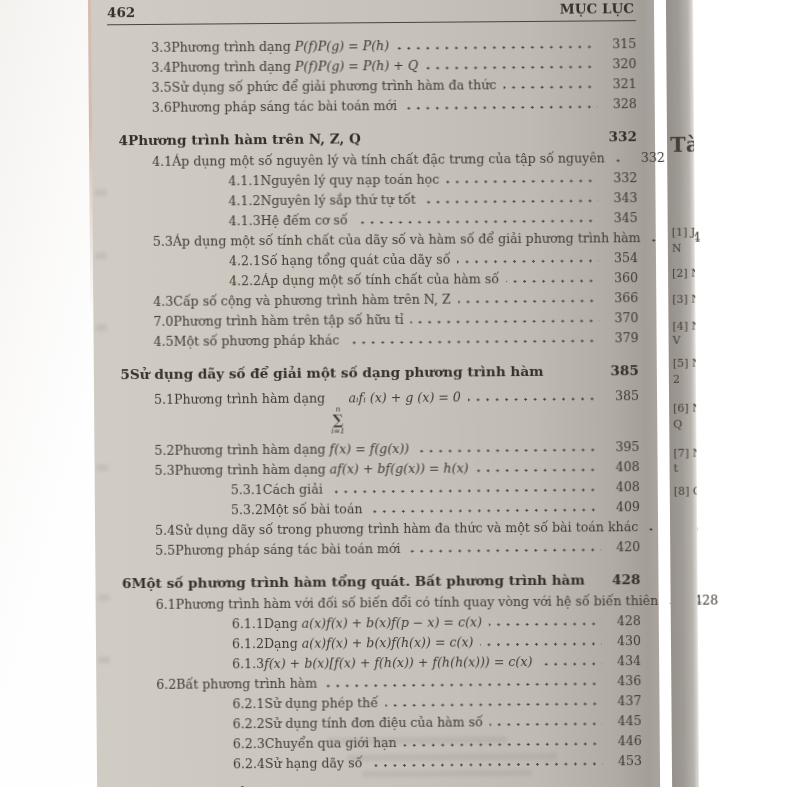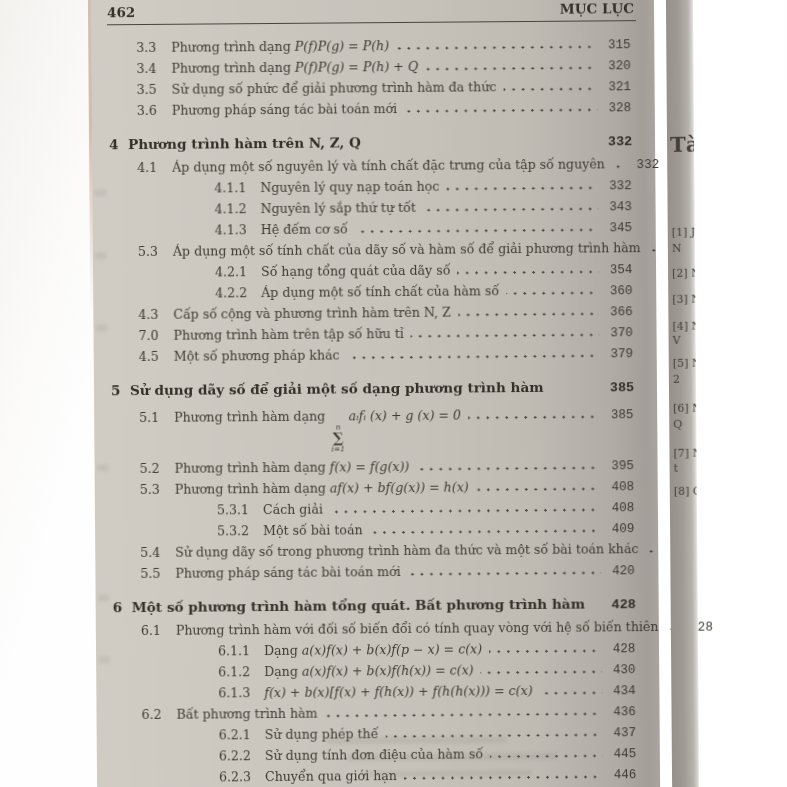--- a/index.html
+++ b/index.html
@@ -28,33 +28,33 @@
     color:#433d35;}
   .sliver .ref{position:absolute;left:4px;white-space:nowrap;font-size:11px;line-height:13px;}
   .sliver .ref-heading{position:absolute;left:3px;font-size:21px;font-weight:bold;letter-spacing:1px;}
   
   .hdr{display:flex;justify-content:space-between;align-items:flex-end;
     border-bottom:1.7px solid #46413a;padding:0 2px 4px 0;
     font-weight:bold;font-size:13.5px;color:#332e27;}
   .toc{margin-top:13px;}
   
   .row{display:flex;align-items:baseline;font-size:12.6px;line-height:20px;color:#3e382f;}
-  .row .num{flex:none;}
+  .row .num{flex:none;text-align:right;}
   .row .title{flex:none;white-space:nowrap;}
   .lvl1 .num{margin-left:29px;width:35px;}
   .lvl2 .num{margin-left:106px;width:46px;}
   .lvl0{font-weight:bold;font-size:13.6px;line-height:24px;margin-top:10px;color:#322d26;}
   .lvl0 .num{margin-left:1px;width:19px;}
   .row.tall{margin:4px 0;}
   .math{font-style:italic;}
   .dots{flex:1;height:3px;margin:0 5px 0 7px;align-self:baseline;
     background-image:radial-gradient(circle at 1.4px 1.4px,rgba(58,52,44,.88) 1.05px,rgba(0,0,0,0) 1.35px);
     background-size:9.5px 3px;background-repeat:repeat-x;background-position:right bottom;min-width:14px;}
   .fill{flex:1;}
-  .pg{flex:none;width:34px;text-align:center;font-family:Liberation Mono, monospace;}
+  .pg{flex:none;width:34px;text-align:right;}
   .lvl0 .pg{font-weight:bold;}
   
   .sum{display:inline-flex;flex-direction:column;align-items:center;vertical-align:-9px;line-height:1;margin:0 4px 0 2px;}
   .sum .lim{font-size:7.5px;font-style:italic;line-height:1.1;}
   .sum .sig{font-size:14px;line-height:.95;font-weight:bold;}
   
   .footer{display:flex;justify-content:space-between;margin-top:11px;
     font-weight:bold;font-size:13.6px;color:#322d26;}
   
   .smudge{position:absolute;background:#78726a;opacity:.13;border-radius:2px;filter:blur(1.6px);}
@@ -265,21 +265,21 @@
             <span class="pg">445</span>
           </div>
           <div class="row lvl2">
             <span class="num">6.2.3</span>
             <span class="title"><span>Chuyển qua giới hạn</span></span>
             <span class="dots"></span>
             <span class="pg">446</span>
           </div>
           <div class="row lvl2">
             <span class="num">6.2.4</span>
-            <span class="title"><span>Sử dụng dãy số</span></span>
+            <span class="title"><span>Sử hạng dãy số</span></span>
             <span class="dots"></span>
             <span class="pg">453</span>
           </div>
         </div>
 
       <div class="footer">
         <span>Tài liệu tham khảo</span>
 
       </div>
 

